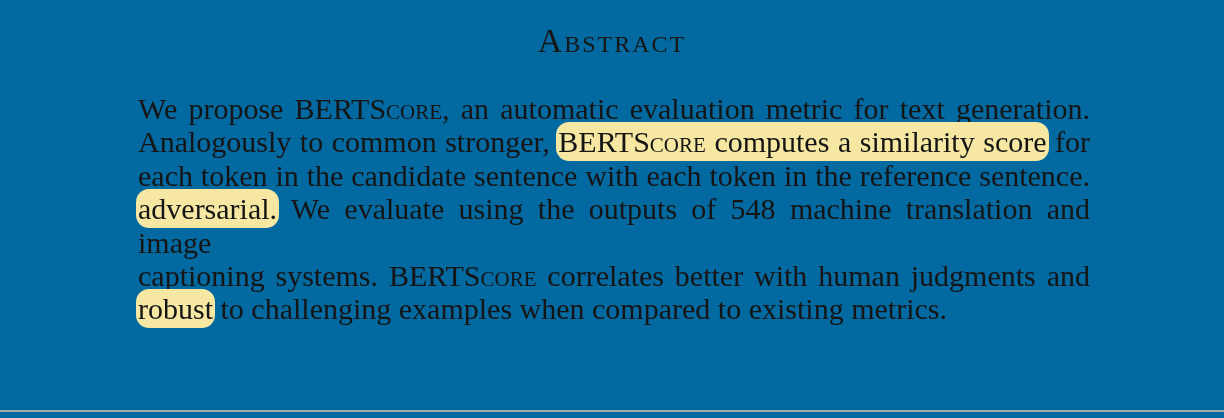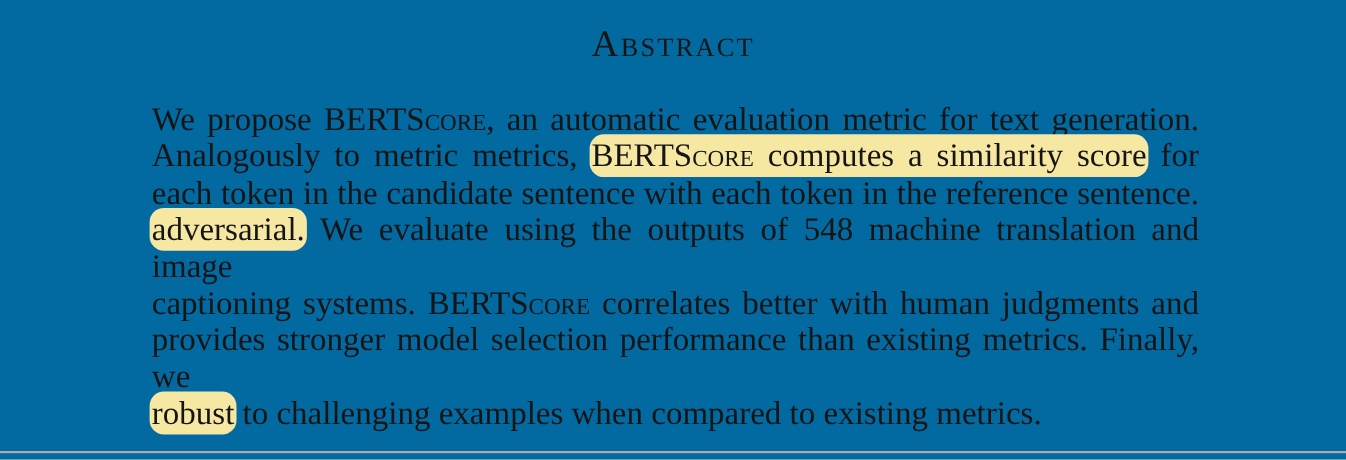--- a/index.html
+++ b/index.html
@@ -67,22 +67,21 @@
   }
 </style>
 </head>
 <body>
 
 <div class="page">
   <div class="title">Abstract</div>
 
   <div class="abstract-body">
       <div class="abs-line just"><span>We propose <span class="scname">BERTScore</span>, an automatic evaluation metric for text generation.</span></div>
-      <div class="abs-line just"><span>Analogously to metric metrics, </span><span class="hl"><span class="scname">BERTScore</span> computes a similarity score</span><span> for</span></div>
+      <div class="abs-line just"><span>Analogously to common stronger, </span><span class="hl"><span class="scname">BERTScore</span> computes a similarity score</span><span> for</span></div>
       <div class="abs-line just"><span>each token in the candidate sentence with each token in the reference sentence.</span></div>
       <div class="abs-line just"><span class="hl">adversarial.</span><span> We evaluate using the outputs of 548 machine translation and image</span></div>
       <div class="abs-line just"><span>captioning systems. <span class="scname">BERTScore</span> correlates better with human judgments and</span></div>
-      <div class="abs-line just"><span>provides stronger model selection performance than existing metrics. Finally, we</span></div>
       <div class="abs-line"><span class="hl">robust</span><span> to challenging examples when compared to existing metrics.</span></div>
     </div>
 
   <div class="bottom-rule"></div>
 </div>
 
 </body></html>

